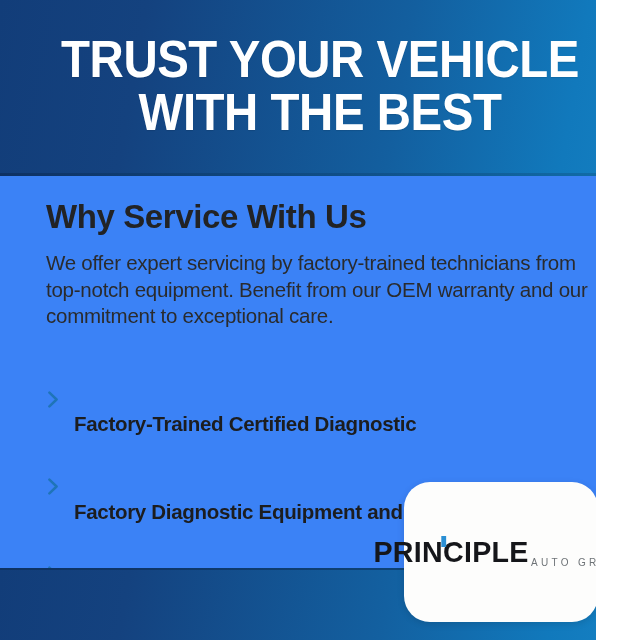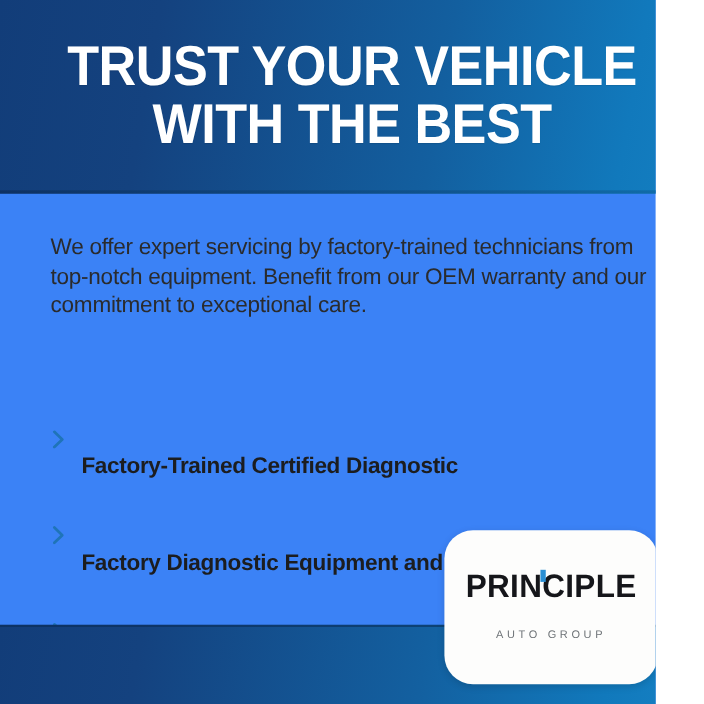--- a/index.html
+++ b/index.html
@@ -136,21 +136,21 @@
   .logo-card {
     position: absolute;
     left: 404px;
     top: 482px;
     width: 194px;
     height: 140px;
     background: #fdfdfc;
     border-radius: 26px;
     box-shadow: 0 2px 7px rgba(0,0,0,.13);
     display: flex;
-    flex-direction: column;
+    flex-direction: row;
     align-items: center;
     justify-content: center;
   }
   .wordmark {
     position: relative;
     color: #15161a;
     font-weight: bold;
     font-size: 29.5px;
     line-height: 30px;
     letter-spacing: 0.3px;
@@ -178,20 +178,21 @@
 <body>
 
 <div id="ad">
 
   <div class="header-band">
     <div class="headline">TRUST YOUR VEHICLE
 WITH THE BEST</div>
   </div>
 
   <div class="body-wrap">
+    <h2 class="section-title">Why Service With Us</h2>
     <p class="lede">We offer expert servicing by factory-trained technicians from top-notch equipment. Benefit from our OEM warranty and our commitment to exceptional care.</p>
   </div>
 
   <div class="bullets">
 
     <div class="bullet">
       <span class="chev">
         <svg width="14" height="17" viewBox="0 0 14 17" xmlns="http://www.w3.org/2000/svg">
           <path d="M2.4 1.6 L9.6 8.5 L2.4 15.4" fill="none" stroke="#1f74b8" stroke-width="2.5" stroke-linecap="round" stroke-linejoin="round"></path>
         </svg>

